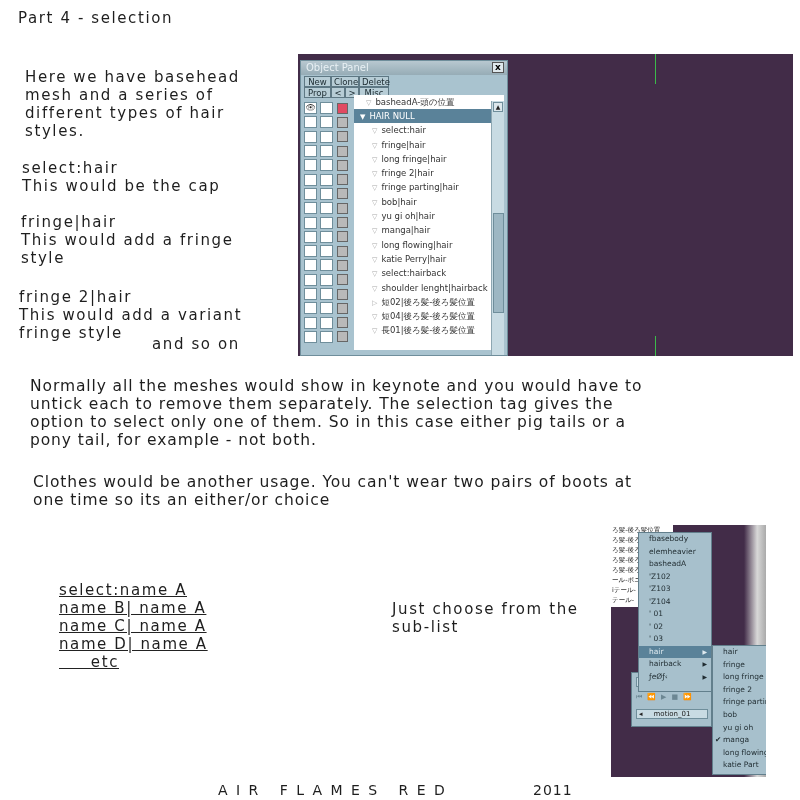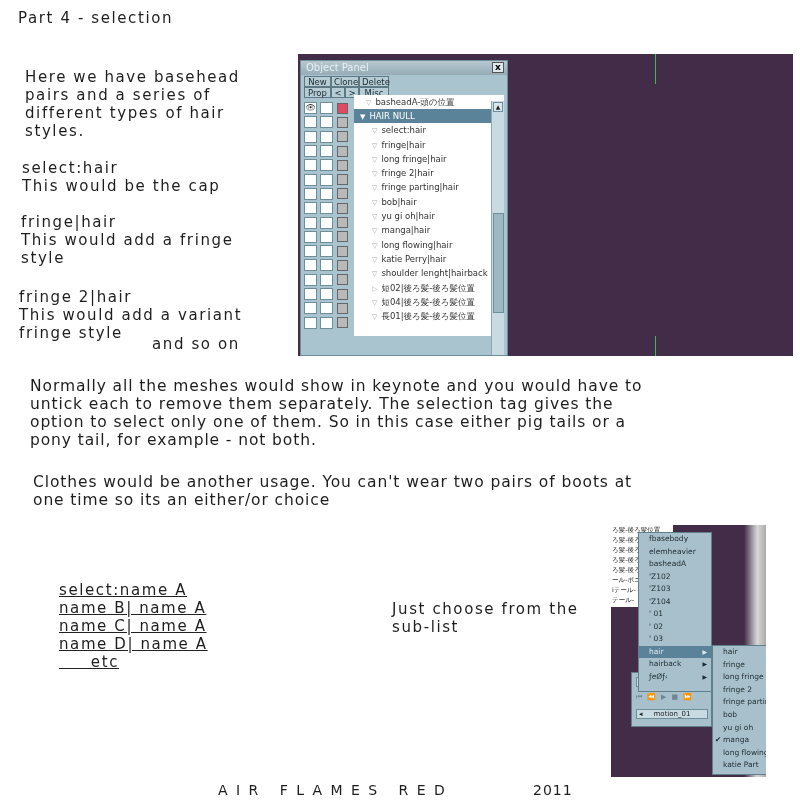--- a/index.html
+++ b/index.html
@@ -48,21 +48,21 @@
     .tl-motion { position: absolute; left: 4px; top: 36px; width: 72px; height: 10px; background: #c8dbe3; border: 1px solid #6f8e9b; font-size: 7px; line-height: 9px; text-align: center; }
     .white-edge { position: absolute; right: 0; top: 0; width: 22px; height: 252px; background: linear-gradient(90deg, #422c48, #d8d8d8 60%, #aaa); }
   </style>
 </head>
 <body>
 
 <div class="txt wide" style="left:18px;top:9px;">Part 4 - selection</div>
 
 <div style="position:absolute;left:25px;top:68px;">
   <div class="txt wide" style="position:relative;">Here we have basehead</div>
-  <div class="txt wide" style="position:relative;">pairs and a series of</div>
+  <div class="txt wide" style="position:relative;">mesh and a series of</div>
   <div class="txt wide" style="position:relative;">different types of hair</div>
   <div class="txt wide" style="position:relative;">styles.</div>
 </div>
 
 <div style="position:absolute;left:22px;top:159px;">
   <div class="txt wide" style="position:relative;">select:hair</div>
   <div class="txt wide" style="position:relative;">This would be the cap</div>
 </div>
 <div style="position:absolute;left:21px;top:213px;">
   <div class="txt wide" style="position:relative;">fringe|hair</div>
@@ -167,20 +167,26 @@
       <div class="row child">
           <span class="chk"></span>
           <span class="chk"></span>
           <span class="swatch"></span>
           <span class="label-area"><span class="tri">▽</span><span>katie Perry|hair</span></span>
         </div>
       <div class="row child">
           <span class="chk"></span>
           <span class="chk"></span>
           <span class="swatch"></span>
+          <span class="label-area"><span class="tri">▽</span><span>select:hairback</span></span>
+        </div>
+      <div class="row child">
+          <span class="chk"></span>
+          <span class="chk"></span>
+          <span class="swatch"></span>
           <span class="label-area"><span class="tri">▽</span><span>shoulder lenght|hairback</span></span>
         </div>
       <div class="row child">
           <span class="chk"></span>
           <span class="chk"></span>
           <span class="swatch"></span>
           <span class="label-area"><span class="tri">▷</span><span>短02|後ろ髪-後ろ髪位置</span></span>
         </div>
       <div class="row child">
           <span class="chk"></span>

